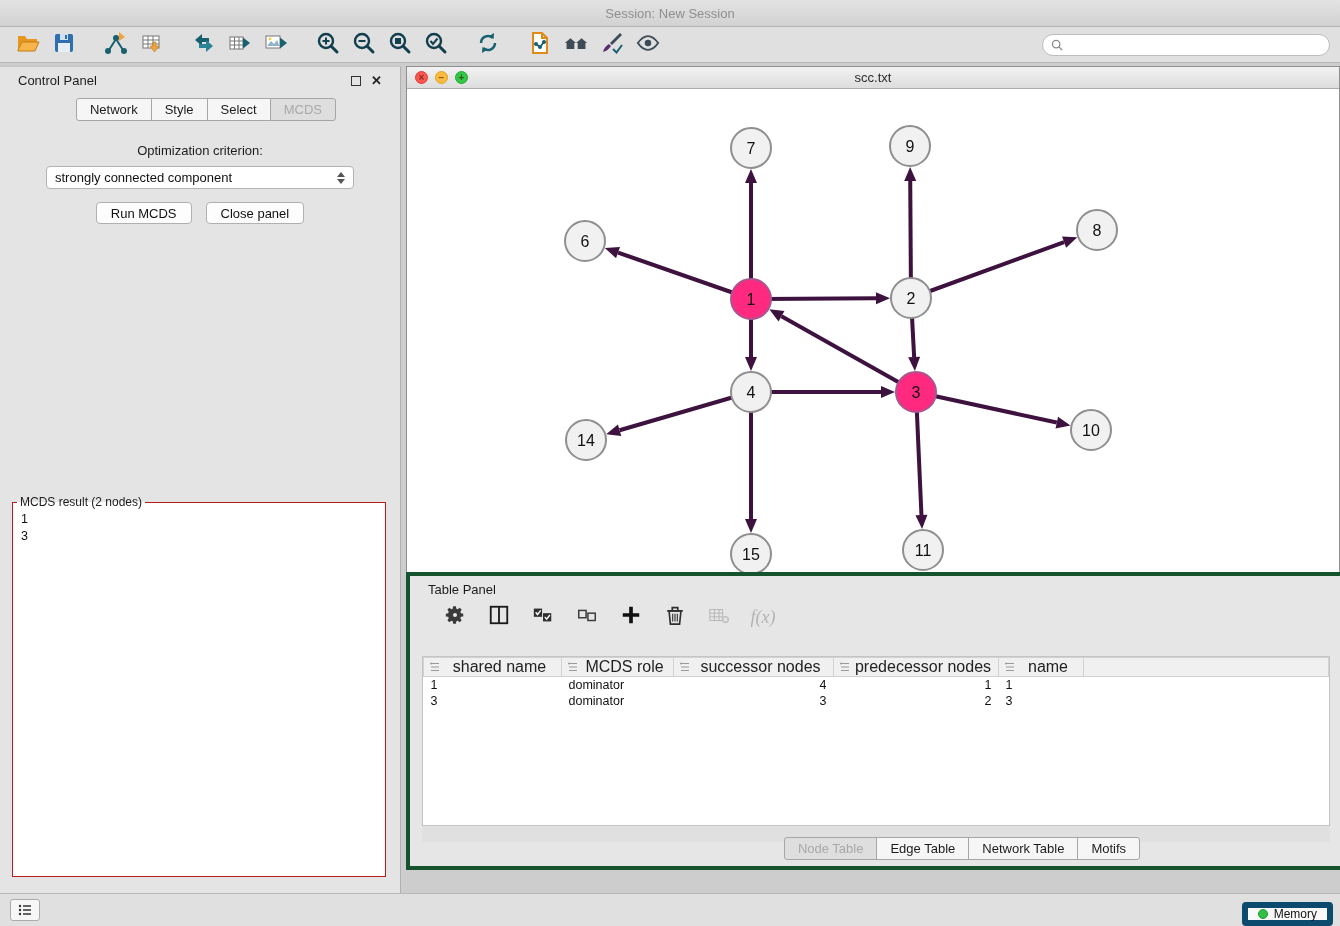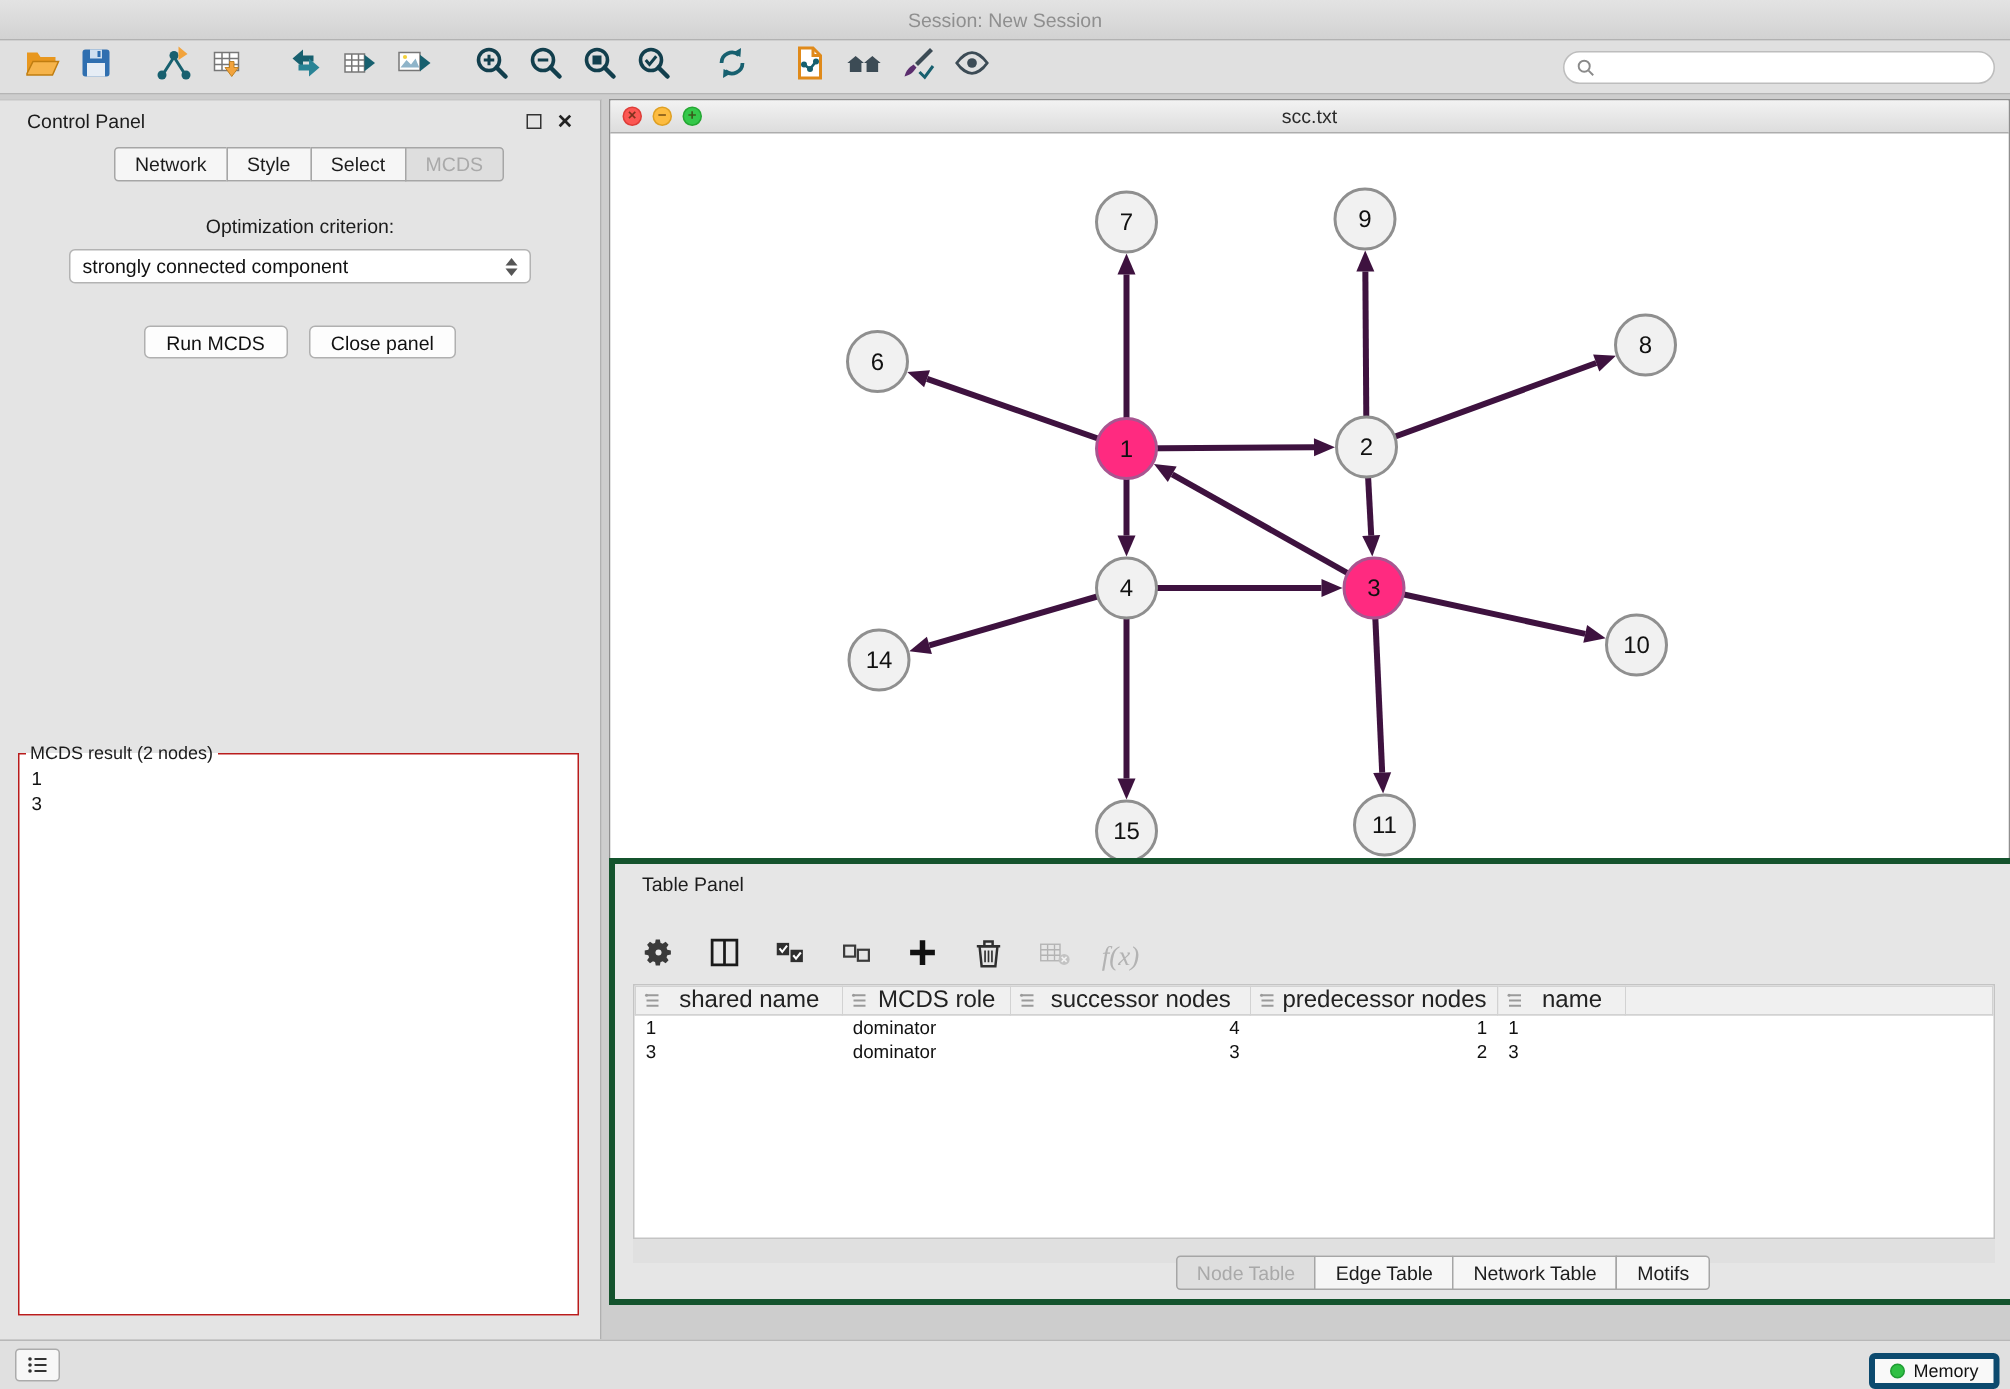--- a/index.html
+++ b/index.html
@@ -37,21 +37,21 @@
   .seg-tab.active { background:#dedede; color:#a9a9a9; }
 
   .opt-label { text-align:center; font-size:13px; color:#1c1c1c; margin-top:22px; }
   .dropdown { width:308px; height:23px; margin:8px auto 0; background:#fff; border:1px solid #b3b3b3;
     border-radius:4px; display:flex; align-items:center; padding:0 8px; font-size:13px; color:#111; }
   .stepper { margin-left:auto; display:flex; flex-direction:column; gap:2px; }
   .stepper i { display:block; width:0; height:0; border-left:4px solid transparent; border-right:4px solid transparent; }
   .stepper .up { border-bottom:5px solid #555; }
   .stepper .down { border-top:5px solid #555; }
 
-  .cp-buttons { display:flex; justify-content:center; gap:14px; margin-top:28px; }
+  .cp-buttons { display:flex; justify-content:center; gap:14px; margin-top:13px; }
   .cp-btn { height:22px; padding:0 14px; background:#fdfdfd; border:1px solid #b0b0b0;
     border-radius:4px; font-size:13px; color:#111; }
 
   .result-box { position:absolute; left:12px; top:428px; width:374px; height:382px;
     background:#fff; border:1px solid #b91c1c; }
   .result-box legend { font-size:12px; color:#1c1c1c; padding:0 3px; margin-left:4px; }
   .result-lines { padding:2px 8px; font-size:12.5px; color:#111; line-height:17px; }
 
   
   .network-window { position:absolute; left:406px; top:66px; width:934px; height:527px;
@@ -62,22 +62,22 @@
   .tl { width:13px; height:13px; border-radius:50%; font-size:10px; line-height:12px; text-align:center;
     color:rgba(60,30,0,.65); font-weight:bold; }
   .tl.red { background:#fc5753; border:1px solid #de3d38; }
   .tl.yellow { background:#fdbc40; border:1px solid #dfa023; }
   .tl.green { background:#34c84a; border:1px solid #24a732; }
   .net-canvas { width:932px; height:503px; background:#fff; }
 
   
   .table-panel { position:absolute; left:406px; top:572px; width:1100px; height:298px;
     background:#e6e6e6; border:4px solid #14532d; }
-  .tp-toolbar { position:absolute; left:0; top:28px; height:46px; display:flex; align-items:flex-end;
-    padding:0 16px; gap:18px; }
+  .tp-toolbar { position:absolute; left:0; top:28px; height:46px; display:flex; align-items:flex-start;
+    padding:0 32px; gap:18px; }
   .tp-ico { width:26px; height:26px; display:flex; align-items:center; justify-content:center; }
   .tp-ico svg { width:22px; height:22px; }
   .fx-label { font-family:"Liberation Serif", serif; font-style:italic; font-size:18px; color:#b3b3b3; }
 
   .tp-table-wrap { position:absolute; left:12px; top:80px; width:908px; height:170px;
     background:#fff; border:1px solid #c4c4c4; overflow:hidden; }
   table.node-table { border-collapse:collapse; width:100%; table-layout:fixed; font-size:12.5px; }
   table.node-table th { background:#f0f0f0; border:1px solid #d2d2d2; font-weight:normal; color:#222;
     height:19px; padding:0 4px; position:relative; }
   table.node-table th .th-inner { display:flex; align-items:center; }
@@ -86,21 +86,21 @@
   table.node-table td { height:16px; padding:0 7px; color:#111; border:none; }
 
   .tp-scrollband { position:absolute; left:12px; top:250px; width:908px; height:16px; background:#e0e0e0; }
   .tp-tabs { position:absolute; left:0; bottom:6px; width:100%; display:flex; justify-content:center; }
 
   
   .statusbar { position:absolute; left:0; top:893px; width:1340px; height:33px;
     background:#e0e0e0; border-top:1px solid #b8b8b8; }
   .sb-left-btn { position:absolute; left:10px; top:5px; width:30px; height:22px; border:1px solid #ababab;
     background:#f7f7f7; border-radius:3px; display:flex; align-items:center; justify-content:center; }
-  .memory-btn { position:absolute; right:7px; top:8px; height:24px; border:4px solid #0c4a6e;
+  .memory-btn { position:absolute; right:7px; top:8px; height:24px; border:6px solid #0c4a6e;
     background:#f9f9f9; border-radius:4px; display:flex; align-items:center; gap:6px; padding:0 10px; font-size:12px; color:#111; }
   .memory-dot { width:10px; height:10px; border-radius:50%; background:#2fc044; border:1px solid #1f9c33; }
 </style>
 </head>
 <body>
 
 <div class="titlebar">Session: New Session</div>
 
 <div class="toolbar">
   <div class="tb-groups" id="toolbar-groups">

